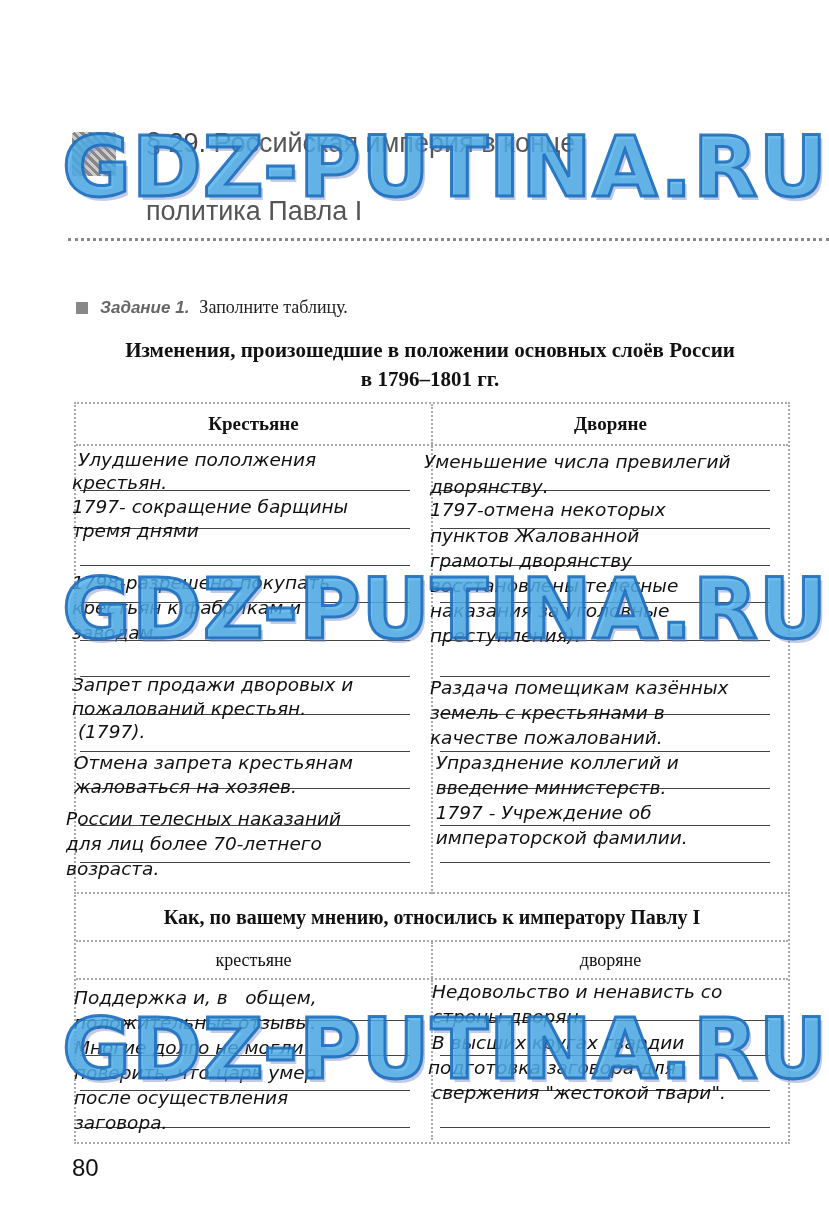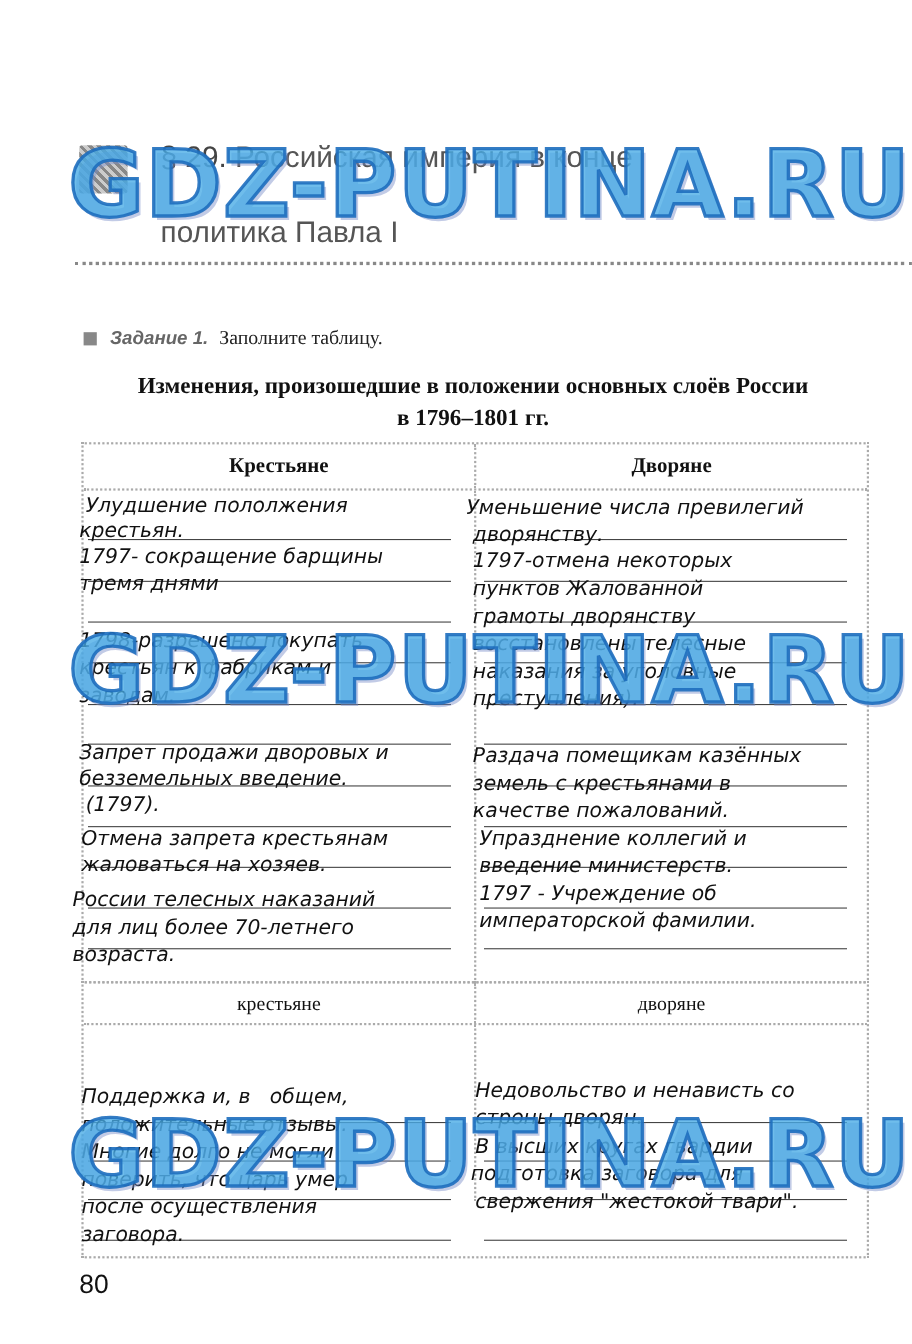--- a/index.html
+++ b/index.html
@@ -93,21 +93,21 @@
 <div class="rule" style="left:440px; top:862px; width:330px;"></div>
 
 <div class="answer" style="left:72px; top:447px;"> Улудшение пололжения</div>
 <div class="answer" style="left:72px; top:470px;">крестьян.</div>
 <div class="answer" style="left:72px; top:494px;">1797- сокращение барщины</div>
 <div class="answer" style="left:72px; top:518px;">тремя днями</div>
 <div class="answer" style="left:72px; top:570px;">1798-разрешено покупать</div>
 <div class="answer" style="left:72px; top:595px;">крестьян к фабрикам и</div>
 <div class="answer" style="left:72px; top:620px;">заводам.</div>
 <div class="answer" style="left:72px; top:672px;">Запрет продажи дворовых и</div>
-<div class="answer" style="left:72px; top:696px;">безземельных введение.</div>
+<div class="answer" style="left:72px; top:696px;">пожалований крестьян.</div>
 <div class="answer" style="left:72px; top:719px;"> (1797).</div>
 <div class="answer" style="left:68px; top:750px;"> Отмена запрета крестьянам</div>
 <div class="answer" style="left:68px; top:774px;"> жаловаться на хозяев.</div>
 <div class="answer" style="left:66px; top:806px;">России телесных наказаний</div>
 <div class="answer" style="left:66px; top:831px;">для лиц более 70-летнего</div>
 <div class="answer" style="left:66px; top:856px;">возраста.</div>
 
 <div class="answer" style="left:424px; top:449px;">Уменьшение числа превилегий</div>
 <div class="answer" style="left:424px; top:474px;"> дворянству.</div>
 <div class="answer" style="left:424px; top:497px;"> 1797-отмена некоторых</div>
@@ -118,20 +118,23 @@
 <div class="answer" style="left:424px; top:623px;"> преступления).</div>
 <div class="answer" style="left:424px; top:675px;"> Раздача помещикам казённых</div>
 <div class="answer" style="left:424px; top:700px;"> земель с крестьянами в</div>
 <div class="answer" style="left:424px; top:725px;"> качестве пожалований.</div>
 <div class="answer" style="left:424px; top:750px;">  Упразднение коллегий и</div>
 <div class="answer" style="left:424px; top:775px;">  введение министерств.</div>
 <div class="answer" style="left:424px; top:800px;">  1797 - Учреждение об</div>
 <div class="answer" style="left:424px; top:825px;">  императорской фамилии.</div>
 
 <div class="tbl" style="top:892px; height:252px;">
+  <div class="row">
+    <div class="cell full">Как, по вашему мнению, относились к императору Павлу I</div>
+  </div>
   <div class="row">
     <div class="cell hdr" style="height:36px; line-height:36px; font-size:18px;">крестьяне</div>
     <div class="cell hdr" style="height:36px; line-height:36px; font-size:18px;">дворяне</div>
   </div>
   <div class="row" style="height:160px;">
     <div class="cell"></div>
     <div class="cell"></div>
   </div>
 </div>
 

